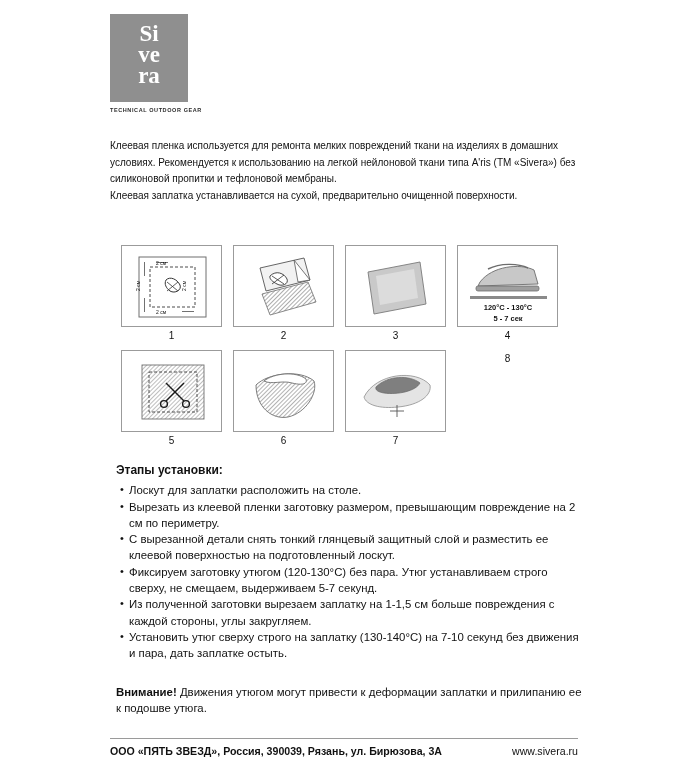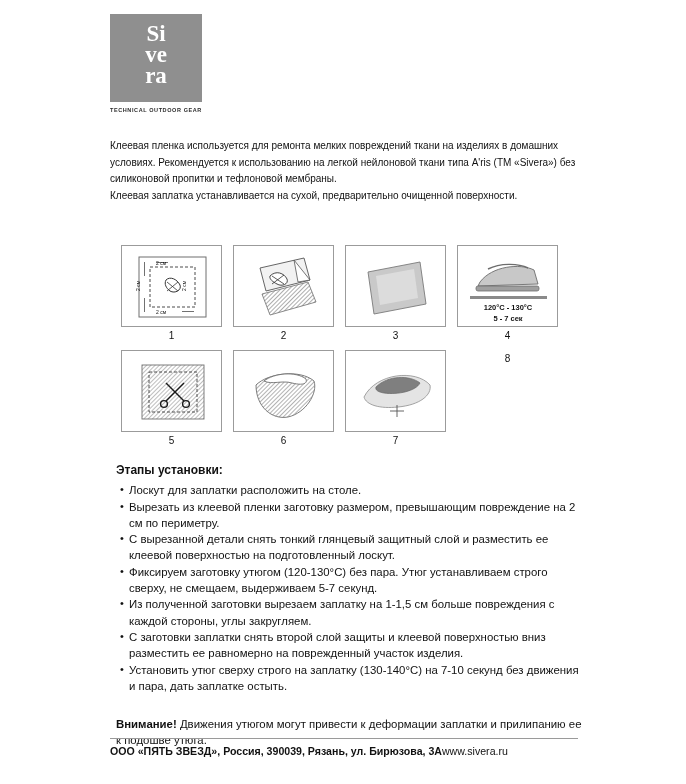--- a/index.html
+++ b/index.html
@@ -25,21 +25,21 @@
     width: 686px;
     height: 120px;
   }
   .logo-block {
     position: absolute;
     left: 110px; top: 14px;
     width: 78px;
     text-align: center;
   }
   .logo-box {
-    width: 92px; height: 88px;
+    width: 78px; height: 88px;
     background: #8f8f8f;
     position: relative;
   }
   .logo-word {
     position: absolute;
     left: 0; right: 0; top: 9px;
     color: #ffffff;
     font-family: "Liberation Serif", serif;
     font-weight: bold;
     font-size: 23px;
@@ -149,21 +149,21 @@
     top: 738px;
     width: 468px;
     border-top: 1px solid #9a9a9a;
   }
   .footer {
     position: absolute;
     left: 110px;
     top: 745px;
     width: 468px;
     display: flex;
-    justify-content: flex-start;
+    justify-content: space-between;
     align-items: baseline;
     font-size: 10.6px;
     font-weight: bold;
   }
   .footer .site { font-weight: normal; }
 </style>
 </head>
 <body>
 
 <div class="page">
@@ -311,21 +311,20 @@
   </div>
 
   <div class="stages">
     <div class="stages-title">Этапы установки:</div>
     <ul>
       <li>Лоскут для заплатки расположить на столе.</li>
       <li>Вырезать из клеевой пленки заготовку размером, превышающим повреждение на 2 см по периметру.</li>
       <li>С вырезанной детали снять тонкий глянцевый защитный слой и разместить ее клеевой поверхностью на подготовленный лоскут.</li>
       <li>Фиксируем заготовку утюгом (120-130°С) без пара. Утюг устанавливаем строго сверху, не смещаем, выдерживаем 5-7 секунд.</li>
       <li>Из полученной заготовки вырезаем заплатку на 1-1,5 см больше повреждения с каждой стороны, углы закругляем.</li>
-      <li>С заготовки заплатки снять второй слой защиты и клеевой поверхностью вниз разместить ее равномерно на поврежденный участок изделия.</li>
       <li>Установить утюг сверху строго на заплатку (130-140°С) на 7-10 секунд без движения и пара, дать заплатке остыть.</li>
     </ul>
     <div class="warn">
       <b>Внимание!</b><span> Движения утюгом могут привести к деформации заплатки и прилипанию ее к подошве утюга.</span>
     </div>
   </div>
 
   <div class="footer-rule"></div>
   <div class="footer">
     <span>ООО «ПЯТЬ ЗВЕЗД», Россия, 390039, Рязань, ул. Бирюзова, 3А</span>

